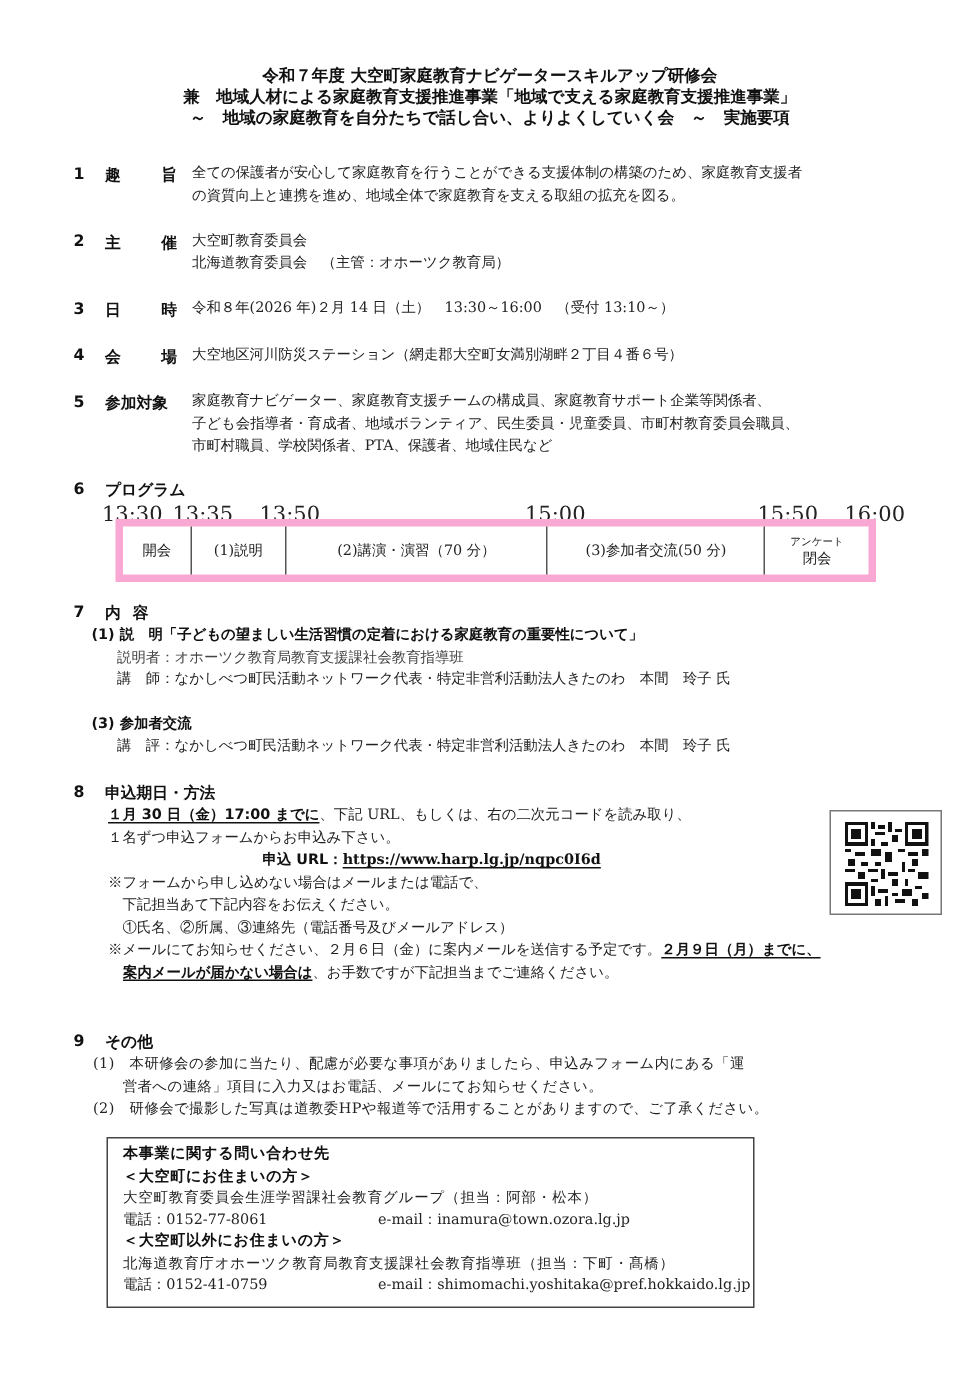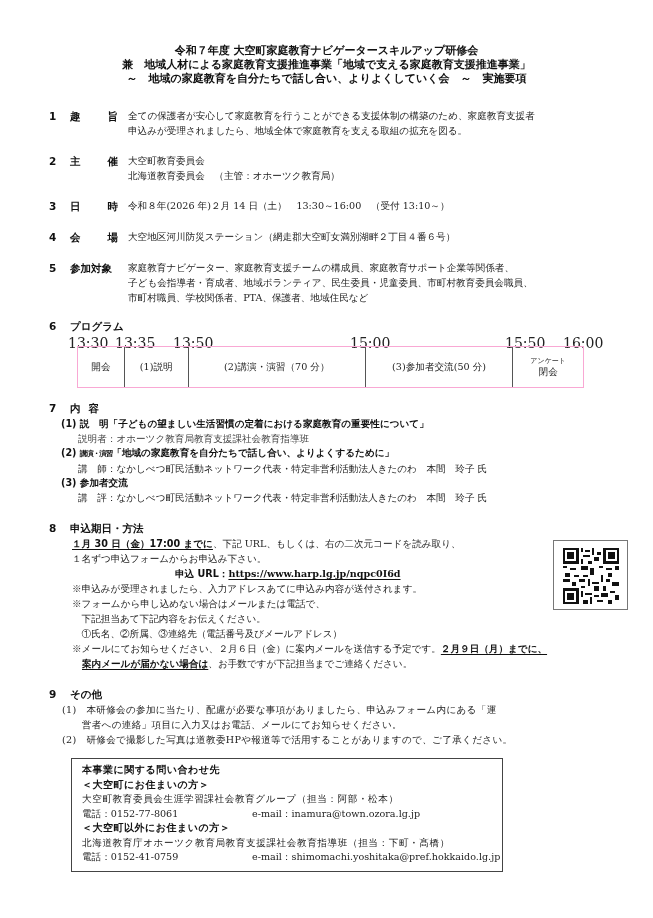--- a/index.html
+++ b/index.html
@@ -15,21 +15,21 @@
     .sec-label { position: absolute; left: 70px; width: 48px; display: flex; justify-content: space-between; font-size: 10.5px; }
     .sec-label.single { justify-content: flex-start; }
     .body-text { position: absolute; left: 128px; font-size: 9.6px; line-height: 15px; white-space: nowrap; }
     .line { white-space: nowrap; font-size: 9.6px; line-height: 15px; }
     .u { text-decoration: underline; text-underline-offset: 2px; text-align: right; }
     .bold { font-weight: bold; color: #111; font-family: "DejaVu Sans", "Liberation Sans", sans-serif; }
 
     
     .times { position: absolute; top: 335px; left: 0; width: 653px; height: 12px; font-size: 14px; }
     .times span { position: absolute; white-space: nowrap; }
-    .prog-table { position: absolute; top: 346px; left: 77px; width: 507px; height: 42px; border: 1px solid #f9a8d4; display: flex; box-sizing: border-box; }
+    .prog-table { position: absolute; top: 346px; left: 77px; width: 507px; height: 42px; border: 5px solid #f9a8d4; display: flex; box-sizing: border-box; }
     .prog-cell { border-right: 1px solid #555; display: flex; align-items: center; justify-content: center; font-size: 9.6px; flex-direction: column; box-sizing: border-box; }
     .prog-cell:last-child { border-right: none; }
     .prog-cell .small { font-size: 7px; line-height: 10px; }
 
     
     .qr { position: absolute; left: 553px; top: 540px; width: 75px; height: 70px; border: 1px solid #777; box-sizing: border-box; background: #fff; }
     .qr-inner { position: absolute; left: 9px; top: 7px; width: 56px; height: 56px; }
 
     
     .contact { position: absolute; left: 71px; top: 758px; width: 432px; height: 114px; border: 1.5px solid #444; box-sizing: border-box; padding: 4px 0 0 10px; }
@@ -46,21 +46,21 @@
 <div class="title-line gothic" style="top:72px;">～　地域の家庭教育を自分たちで話し合い、よりよくしていく会　～　実施要項</div>
 
 <div>
   <span class="sec-num gothic" style="top:110px;">1</span>
   <span class="sec-label gothic" style="top:110px;">
     <span>趣</span>
     <span>旨</span>
   </span>
   <div class="body-text" style="top:108px;">
     <div class="line">全ての保護者が安心して家庭教育を行うことができる支援体制の構築のため、家庭教育支援者</div>
-    <div class="line">申込みが受理されましたら、地域全体で家庭教育を支える取組の拡充を図る。</div>
+    <div class="line">の資質向上と連携を進め、地域全体で家庭教育を支える取組の拡充を図る。</div>
   </div>
 </div>
 
 <div>
   <span class="sec-num gothic" style="top:155px;">2</span>
   <span class="sec-label gothic" style="top:155px;">
     <span>主</span>
     <span>催</span>
   </span>
   <div class="body-text" style="top:153px;">
@@ -141,24 +141,20 @@
 
   <div class="abs" style="top:416px; left:61px;">
     <div class="line bold">
       <span>(1)</span>
       <span>説　明</span><span>「子どもの望ましい生活習慣の定着における家庭教育の重要性について」</span>
     </div>
     <div class="line" style="padding-left:17px; color:#444;">説明者：オホーツク教育局教育支援課社会教育指導班</div>
   </div>
 
   <div class="abs" style="top:445px; left:61px;">
-    <div class="line bold">
-      <span>(2)</span>
-      <span style="display:inline-block; font-size:7.5px; letter-spacing:-1px;">講演・演習</span><span>「地域の家庭教育を自分たちで話し合い、よりよくするために」</span>
-    </div>
     <div class="line" style="padding-left:17px;">講　師：なかしべつ町民活動ネットワーク代表・特定非営利活動法人きたのわ　本間　玲子 氏</div>
   </div>
 
   <div class="abs" style="top:475px; left:61px;">
     <div class="line bold">
       <span>(3)</span>
       <span>参加者交流</span>
     </div>
     <div class="line" style="padding-left:17px;">講　評：なかしべつ町民活動ネットワーク代表・特定非営利活動法人きたのわ　本間　玲子 氏</div>
   </div>
@@ -169,21 +165,20 @@
   <span class="abs gothic" style="top:522px; left:70px; font-size:10.5px;">申込期日・方法</span>
 
   <div class="abs" style="top:536px; left:72px;">
     <div class="line">
       <span class="u bold" style="font-weight:bold;">１月 30 日（金）17:00 までに</span><span>、下記 URL、もしくは、右の二次元コードを読み取り、</span>
     </div>
     <div class="line">１名ずつ申込フォームからお申込み下さい。</div>
     <div class="line" style="padding-left:103px;">
       <span class="bold">申込 URL：</span><span class="u" style="font-weight:bold; color:#111;">https://www.harp.lg.jp/nqpc0I6d</span>
     </div>
-    <div class="line">※申込みが受理されましたら、入力アドレスあてに申込み内容が送付されます。</div>
     <div class="line">※フォームから申し込めない場合はメールまたは電話で、</div>
     <div class="line">　下記担当あて下記内容をお伝えください。</div>
     <div class="line">　①氏名、②所属、③連絡先（電話番号及びメールアドレス）</div>
     <div class="line">
       <span>※メールにてお知らせください、２月６日（金）に案内メールを送信する予定です。</span><span class="u bold">２月９日（月）までに、</span>
     </div>
     <div class="line" style="padding-left:10px;">
       <span class="u bold">案内メールが届かない場合は</span><span>、お手数ですが下記担当までご連絡ください。</span>
     </div>
   </div>

